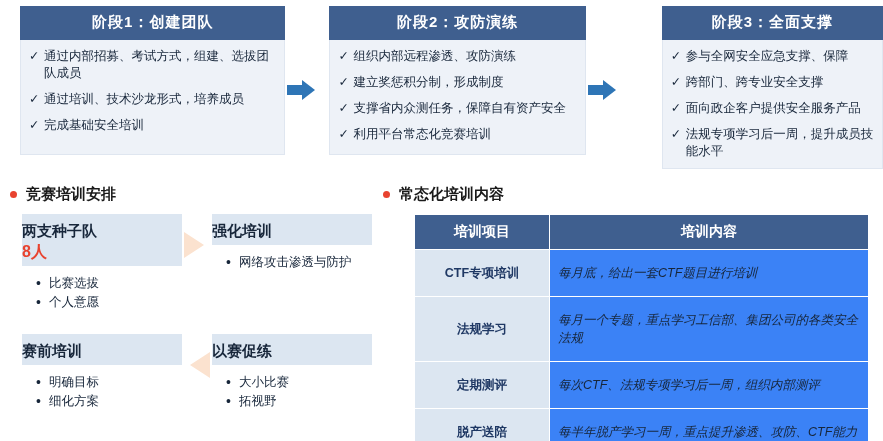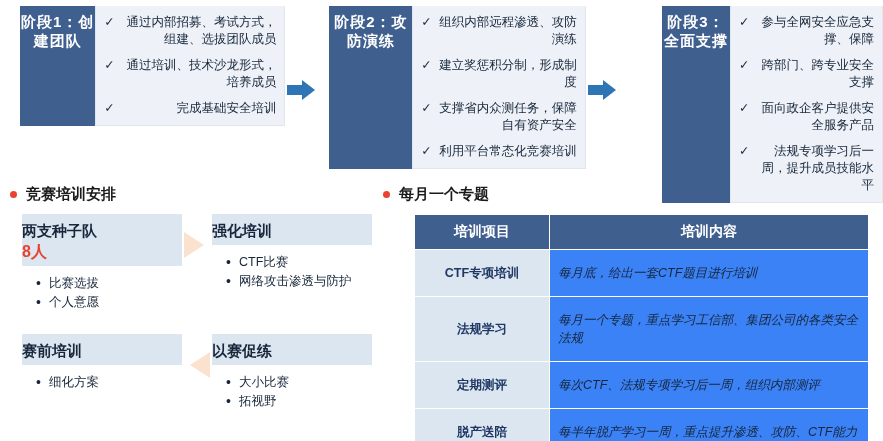--- a/index.html
+++ b/index.html
@@ -21,21 +21,21 @@
     position: absolute;
     top: 6px;
     left: 0;
     width: 883px;
     height: 168px;
     display: flex;
     align-items: flex-start;
   }
   .phase-col {
     display: flex;
-    flex-direction: row;
+    flex-direction: column;
   }
   .phase-col.c1 { width: 288px; margin-left: 20px; }
   .phase-col.c2 { width: 278px; margin-left: 14px; }
   .phase-col.c3 { width: 240px; margin-left: 26px; padding-left: 20px; }
 
   .phase-header {
     background: #3f5f8f;
     color: #ffffff;
     font-size: 15px;
     font-weight: bold;
@@ -60,21 +60,21 @@
     color: #17263a;
   }
   .phase-item:last-child { margin-bottom: 0; }
   .check {
     flex: 0 0 auto;
     width: 15px;
     color: #17263a;
     font-size: 12.5px;
     line-height: 17px;
   }
-  .phase-text { flex: 1 1 auto; text-align: right; }
+  .phase-text { flex: 1 1 auto; }
 
   .arrow {
     width: 30px;
     height: 168px;
     display: flex;
     align-items: center;
     justify-content: center;
     margin-left: 2px;
   }
   .arrow-shape {
@@ -307,21 +307,21 @@
 
 </div>
 
 <div class="sec-title" id="sec-comp">
   <span class="sec-dot"></span>
   <span>竞赛培训安排</span>
 </div>
 
 <div class="sec-title" id="sec-train">
   <span class="sec-dot"></span>
-  <span>每月一个专题</span>
+  <span>常态化培训内容</span>
 </div>
 
 <div class="grid">
 
   <div class="chev right"></div>
   <div class="chev left"></div>
 
   <div class="cell tl">
     <div class="cell-head">
       <span>两支种子队</span>
@@ -331,30 +331,30 @@
       <li>比赛选拔</li>
       <li>个人意愿</li>
     </ul>
   </div>
 
   <div class="cell tr">
     <div class="cell-head">
       <span>强化培训</span>
     </div>
     <ul class="cell-list">
-      <li>CTF比赛</li>
       <li>网络攻击渗透与防护</li>
     </ul>
   </div>
 
   <div class="cell bl">
     <div class="cell-head">
       <span>赛前培训</span>
     </div>
     <ul class="cell-list">
+      <li>明确目标</li>
       <li>细化方案</li>
     </ul>
   </div>
 
   <div class="cell br">
     <div class="cell-head">
       <span>以赛促练</span>
     </div>
     <ul class="cell-list">
       <li>大小比赛</li>

